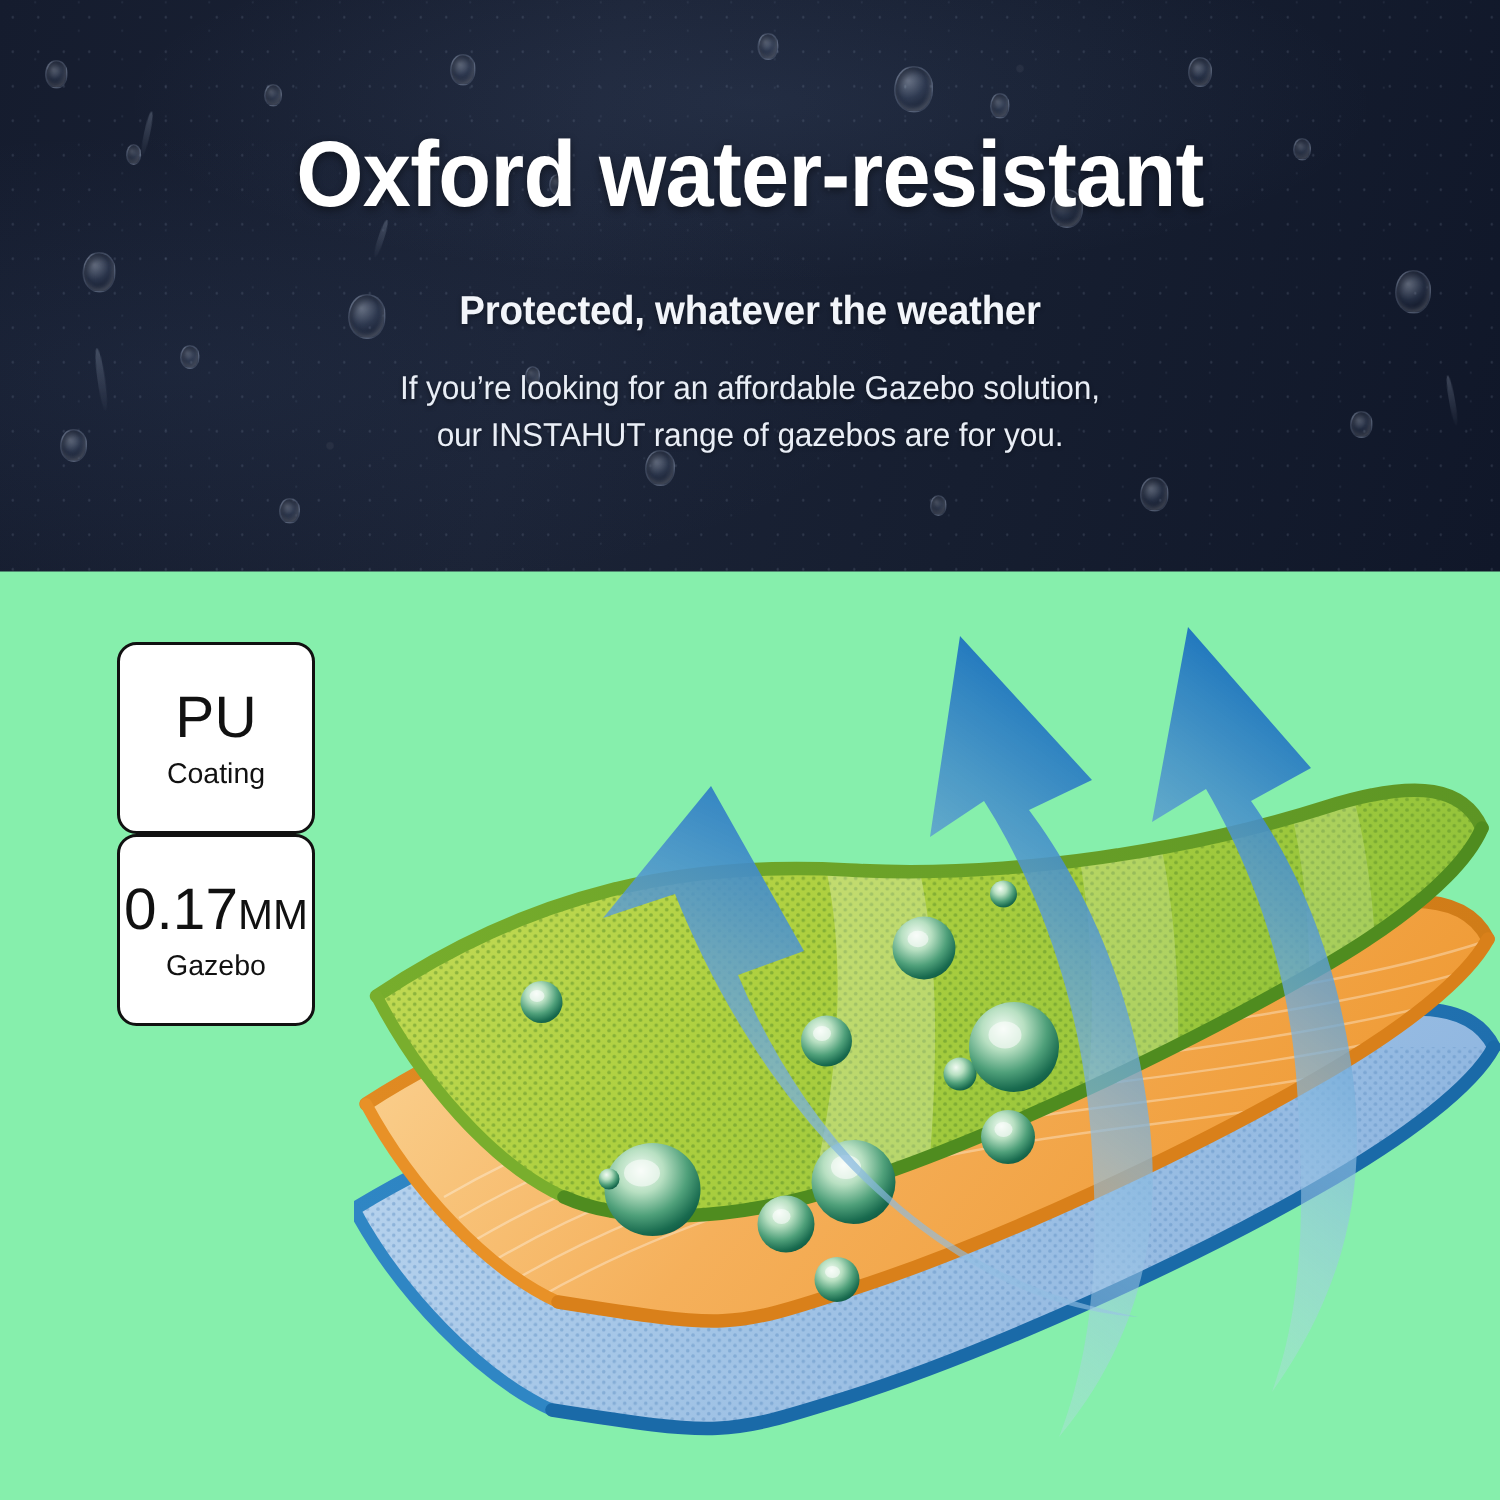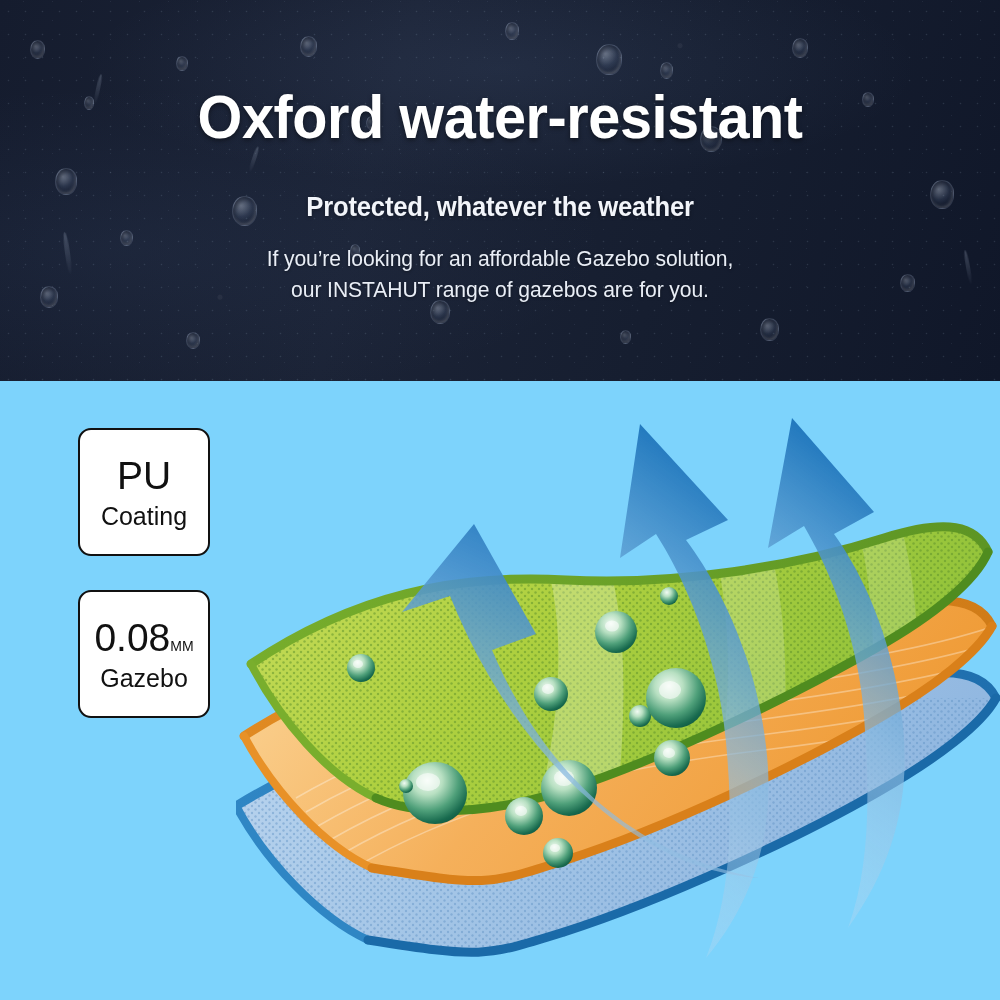--- a/index.html
+++ b/index.html
@@ -2,21 +2,21 @@
 <html><head>
 <meta charset="utf-8">
 <style>
   * { box-sizing: border-box; margin: 0; padding: 0; }
   html, body {
     width: 1000px; height: 1000px;
     background: #ffffff;
     font-family: "Liberation Sans", sans-serif;
     overflow: hidden;
   }
-  #page { position: relative; width: 1000px; height: 1000px; background:#7dd3fc; }
+  #page { position: relative; width: 1000px; height: 1000px; background:#86efac; }
 
   
   .hero {
     position: absolute; left:0; top:0; width:1000px; height:381px;
     background:
       radial-gradient(circle at 22% 78%, rgba(255,255,255,0.05) 0 2px, transparent 3px),
       radial-gradient(circle at 68% 12%, rgba(255,255,255,0.05) 0 2px, transparent 3px),
       linear-gradient(105deg,#151c2e 0%,#1b2336 38%,#161e30 66%,#101729 100%);
     overflow:hidden;
   }
@@ -66,28 +66,28 @@
   .hero-body{
     position:absolute; left:0; top:243px; width:1000px;
     font-size:22px; line-height:1.42; font-weight:400; color:#e9eef6;
     letter-spacing:-0.1px; transform: scaleX(0.96); transform-origin:50% 50%;
     text-shadow: 0 1px 3px rgba(0,0,0,.4);
   }
 
   
   .badges{ position:absolute; left:78px; top:428px; width:132px; }
   .badge{
-    width:132px; height:128px; margin-bottom:34px;
+    width:132px; height:128px; 
     border:2.5px solid #111; border-radius:13px;
     background:#fff; display:flex; flex-direction:column;
     align-items:center; justify-content:center; color:#111;
   }
   .badge-big{ font-size:39px; font-weight:400; line-height:1; letter-spacing:0px; }
-  .badge-big .unit{ font-size:14px; letter-spacing:0px; }
-  .badge-small{ font-size:25px; font-weight:400; line-height:1; margin-top:9px; }
+  .badge-big .unit{ font-size:28px; letter-spacing:0px; }
+  .badge-small{ font-size:19px; font-weight:400; line-height:1; margin-top:9px; }
   .badge:nth-child(3){ margin-bottom:0; }
 
   
   .illus{ position:absolute; left:236px; top:398px; width:764px; height:566px; }
   .illus svg{ display:block; width:764px; height:566px; }
 </style>
 </head>
 <body>
 
 <div id="page">
@@ -132,21 +132,21 @@
       </div>
     </div>
   </div>
 
   <div class="badges">
     <div class="badge">
       <div class="badge-big">PU</div>
       <div class="badge-small">Coating</div>
     </div>
     <div class="badge">
-      <div class="badge-big"><span>0.08</span><span class="unit">MM</span></div>
+      <div class="badge-big"><span>0.17</span><span class="unit">MM</span></div>
       <div class="badge-small">Gazebo</div>
     </div>
   </div>
 
   <div class="illus">
     <svg viewBox="0 0 764 566" xmlns="http://www.w3.org/2000/svg">
       <defs>
         <linearGradient id="gGreen" x1="0" y1="0" x2="1" y2="0.35">
           <stop offset="0" stop-color="#c8dd5c"></stop>
           <stop offset="0.45" stop-color="#aed03f"></stop>

